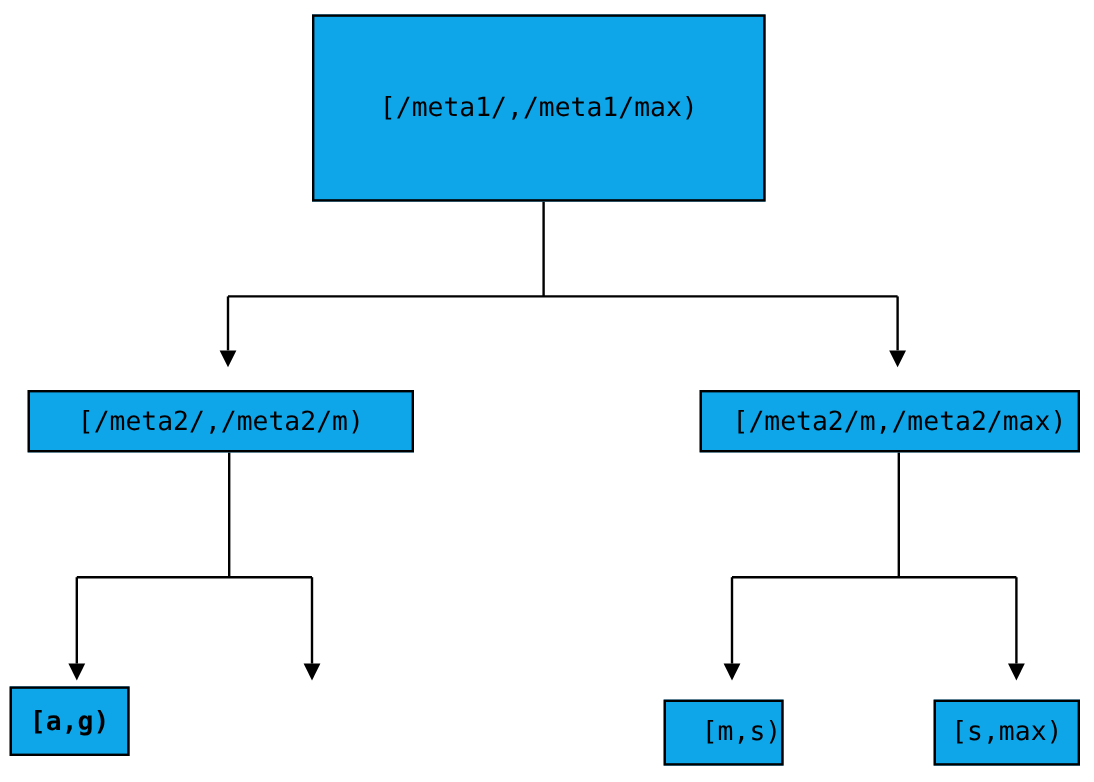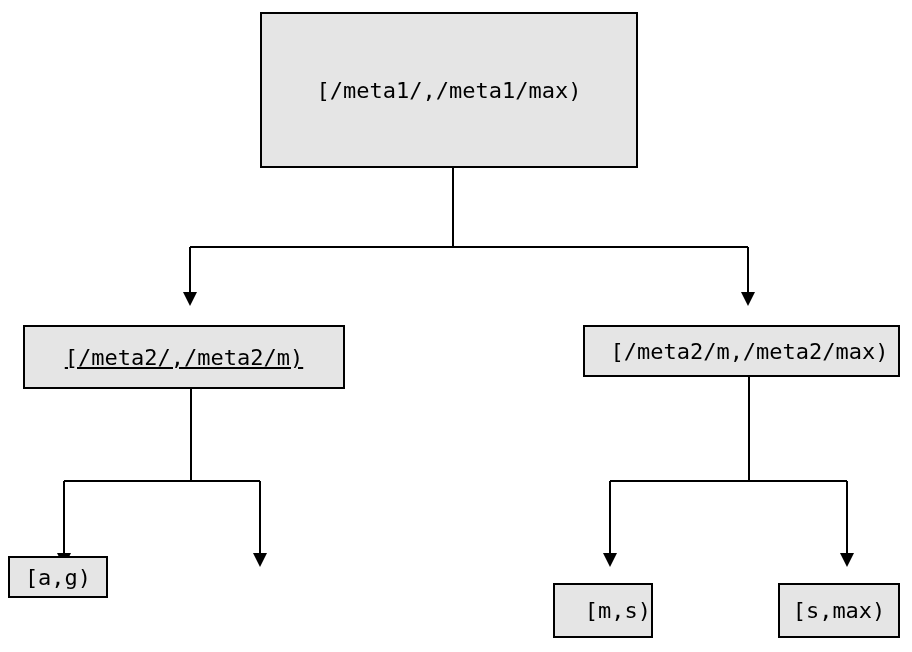--- a/index.html
+++ b/index.html
@@ -27,33 +27,33 @@
     fill: none;
   }
   .edges-svg polygon {
     fill: #000000;
     stroke: none;
   }
   .node {
     position: absolute;
     box-sizing: border-box;
     border: 2px solid #000000;
-    background: #e5e5e5;
+    background: #0ea5e9;
     display: flex;
     align-items: center;
     justify-content: center;
     font-family: "DejaVu Sans Mono", "Liberation Mono", monospace;
     font-size: 22px;
     color: #000000;
     white-space: nowrap;
   }
   .node-root        { left: 260px; top: 12px;  width: 378px; height: 156px; }
-  .node-left        { left: 23px;  top: 325px; width: 322px; height: 64px; text-decoration: underline;  }
+  .node-left        { left: 23px;  top: 325px; width: 322px; height: 52px;  }
   .node-right       { left: 583px; top: 325px; width: 317px; height: 52px; padding-left: 16px;  }
-  .node-left-left   { left: 8px;   top: 556px; width: 100px; height: 42px;  }
+  .node-left-left   { left: 8px;   top: 572px; width: 100px; height: 58px; font-weight: bold;  }
   .node-left-right  { left: 203px; top: 583px; width: 100px; height: 55px;  }
   .node-right-left  { left: 553px; top: 583px; width: 100px; height: 55px; justify-content: flex-end;  }
   .node-right-right { left: 778px; top: 583px; width: 122px; height: 55px;  }
 </style>
 </head>
 <body>
 
 <div class="canvas">
 
   <svg class="edges-svg" viewBox="0 0 912 652" xmlns="http://www.w3.org/2000/svg">

